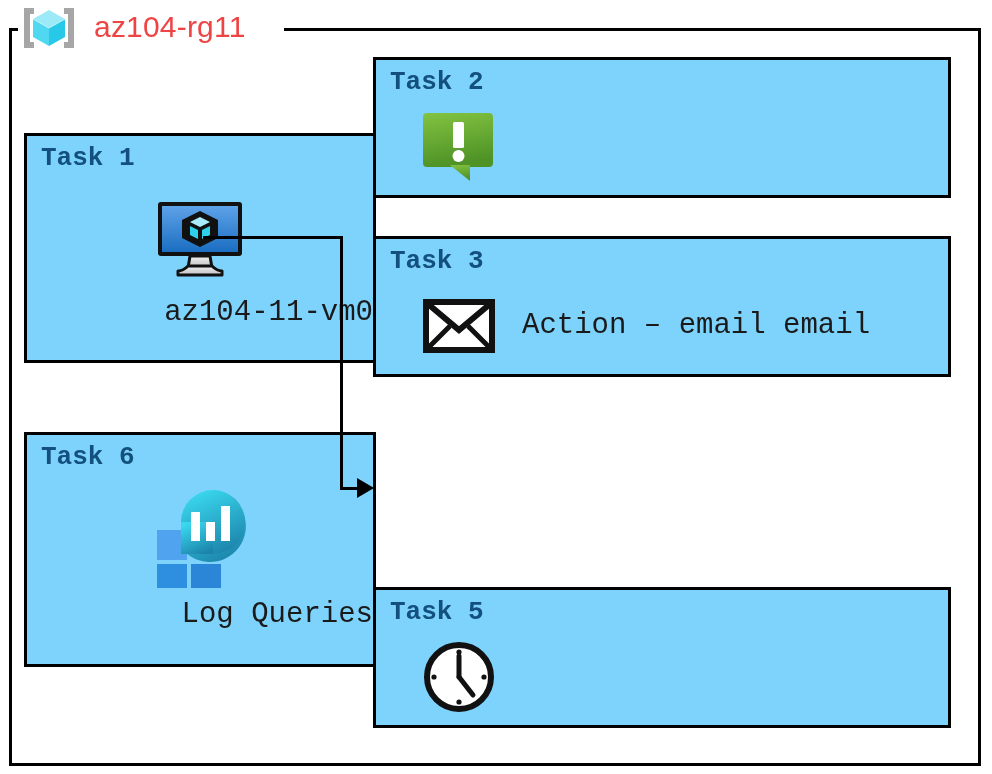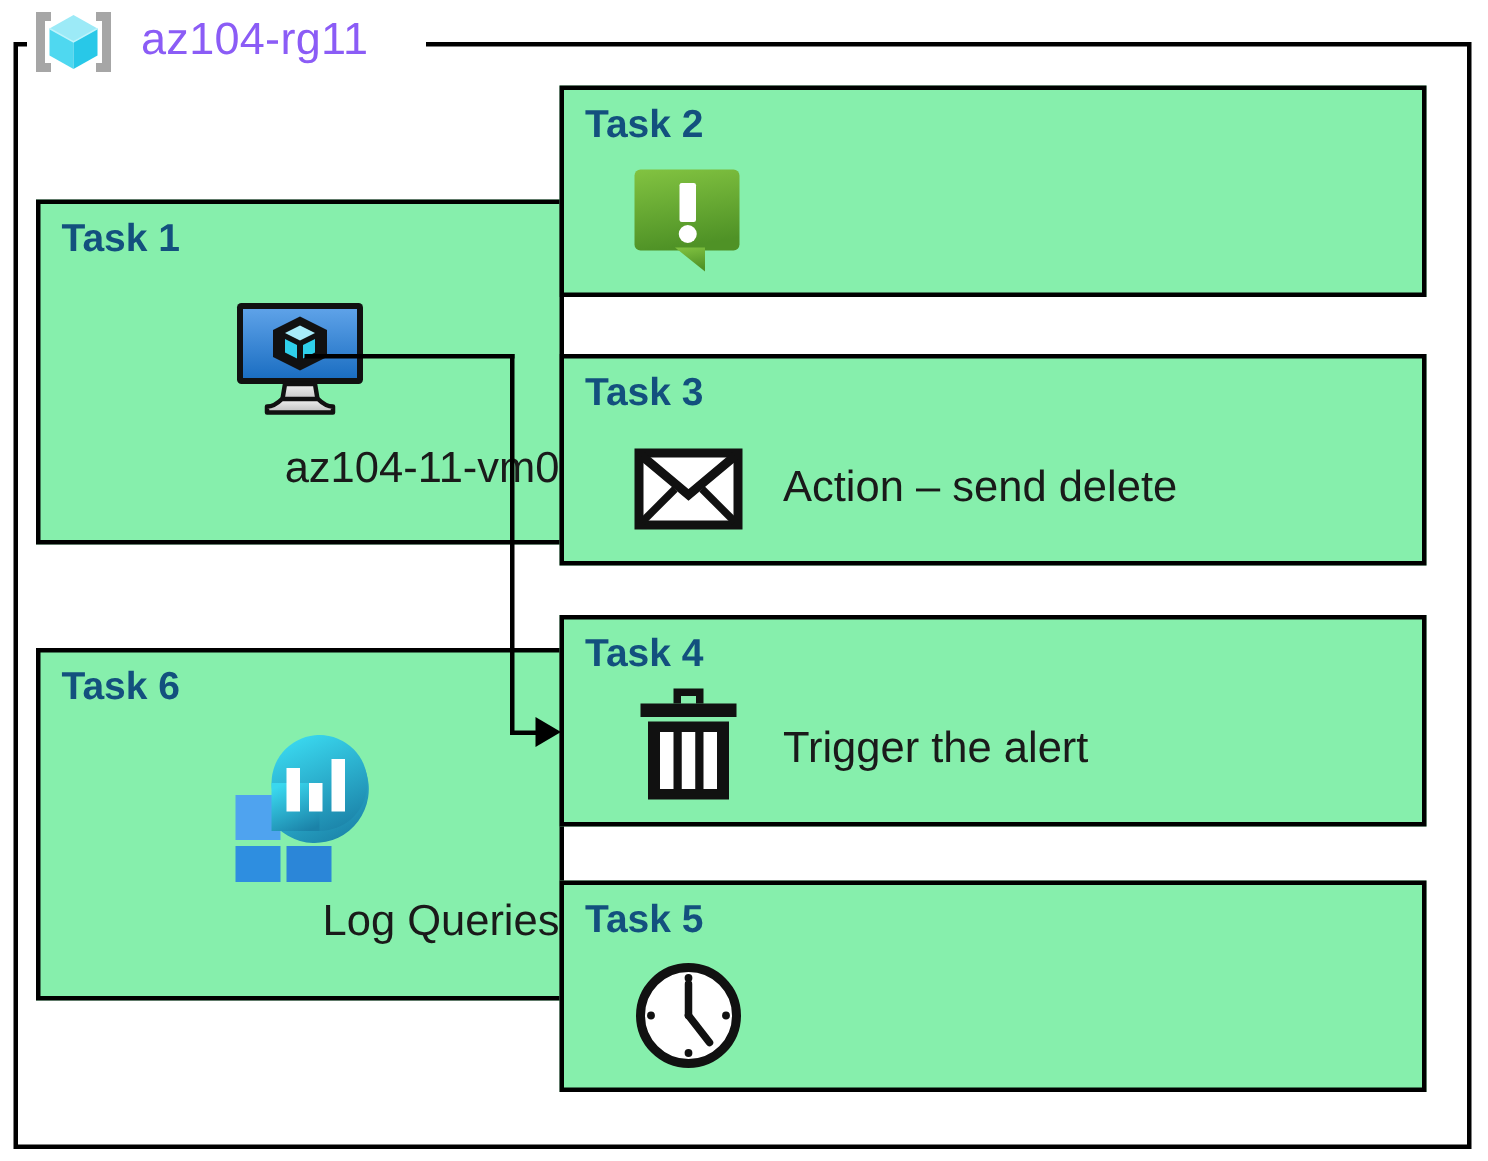--- a/index.html
+++ b/index.html
@@ -35,33 +35,34 @@
     display:flex;align-items:center;
     gap:10px;
   }
   .rg-icon{
     width:70px;height:48px;
     position:relative;
     flex:none;
   }
   .rg-title{
     font-size:30px;
-    color:#8b5cf6;
+    color:#ef4444;
     letter-spacing:0.2px;
     white-space:nowrap;
     line-height:1;
     padding-bottom:3px;
   }
 
   
   .card{
     position:absolute;
-    background:#86efac;
+    background:#7dd3fc;
     border:3px solid #000000;
     box-sizing:border-box;
+    font-family:Liberation Mono, monospace;
   }
   .card-title{
     position:absolute;
     left:14px;top:7px;
     font-size:26px;
     font-weight:bold;
     color:#13507e;
     letter-spacing:0px;
     white-space:nowrap;
   }
@@ -224,40 +225,23 @@
   <div class="card card-right" id="card-task3">
     <div class="card-title">Task 3</div>
     <div class="right-icon">
       <svg width="78" height="78" viewBox="0 0 78 78">
         <rect x="6" y="16" width="66" height="48" fill="#ffffff" stroke="#111111" stroke-width="6"></rect>
         <path d="M8 18 L39 44 L70 18" fill="none" stroke="#111111" stroke-width="6"></path>
         <path d="M8 62 L30 40" fill="none" stroke="#111111" stroke-width="5"></path>
         <path d="M70 62 L48 40" fill="none" stroke="#111111" stroke-width="5"></path>
       </svg>
     </div>
-    <div class="card-caption right-caption">Action – send delete</div>
-  </div>
-
-  <div class="card card-right" id="card-task4">
-    <div class="card-title">Task 4</div>
-    <div class="right-icon" style="top:42px;">
-      <svg width="78" height="82" viewBox="0 0 78 82">
-
-        <path d="M29 4 L49 4 L49 14 L44 14 L44 9 L34 9 L34 14 L29 14 Z" fill="#111111"></path>
-
-        <rect x="7" y="14" width="64" height="9" fill="#111111"></rect>
-
-        <path d="M12 26 L66 26 L66 78 L12 78 Z" fill="#111111"></path>
-        <rect x="20" y="33" width="9" height="38" fill="#ffffff"></rect>
-        <rect x="34.5" y="33" width="9" height="38" fill="#ffffff"></rect>
-        <rect x="49" y="33" width="9" height="38" fill="#ffffff"></rect>
-      </svg>
-    </div>
-    <div class="card-caption right-caption">Trigger the alert</div>
-  </div>
+    <div class="card-caption right-caption">Action – email email</div>
+  </div>
+
 
   <div class="card card-right" id="card-task5">
     <div class="card-title">Task 5</div>
     <div class="right-icon">
       <svg width="78" height="78" viewBox="0 0 78 78">
         <circle cx="39" cy="40" r="32" fill="#ffffff" stroke="#111111" stroke-width="6"></circle>
         <circle cx="39" cy="15" r="2.6" fill="#111111"></circle>
         <circle cx="64" cy="40" r="2.6" fill="#111111"></circle>
         <circle cx="39" cy="65" r="2.6" fill="#111111"></circle>
         <circle cx="14" cy="40" r="2.6" fill="#111111"></circle>

